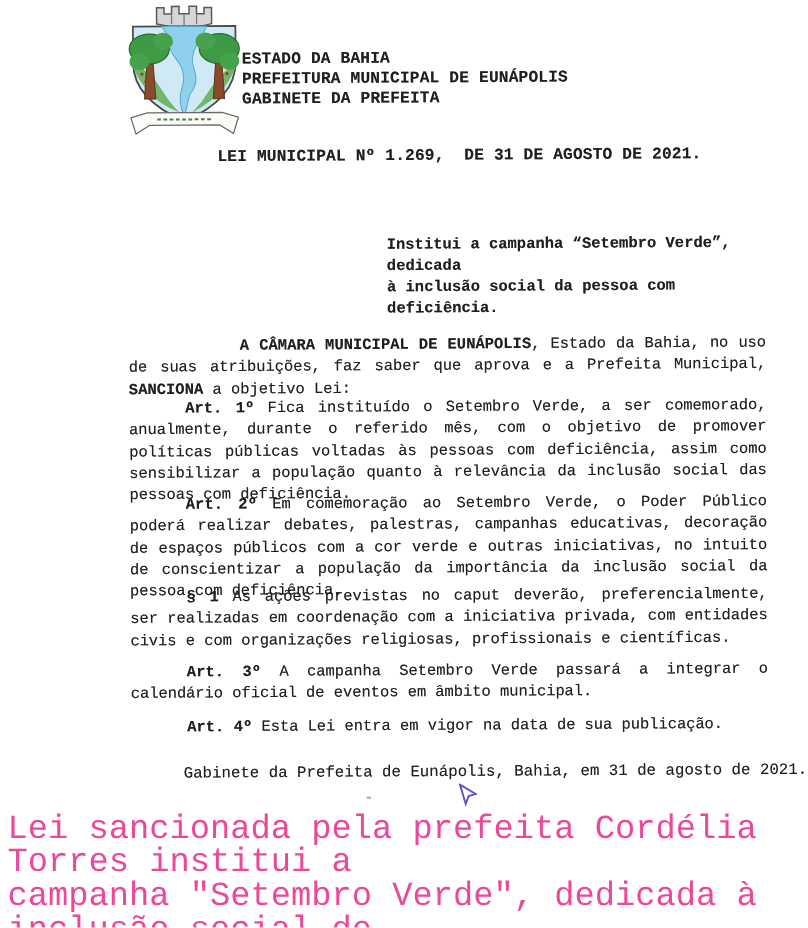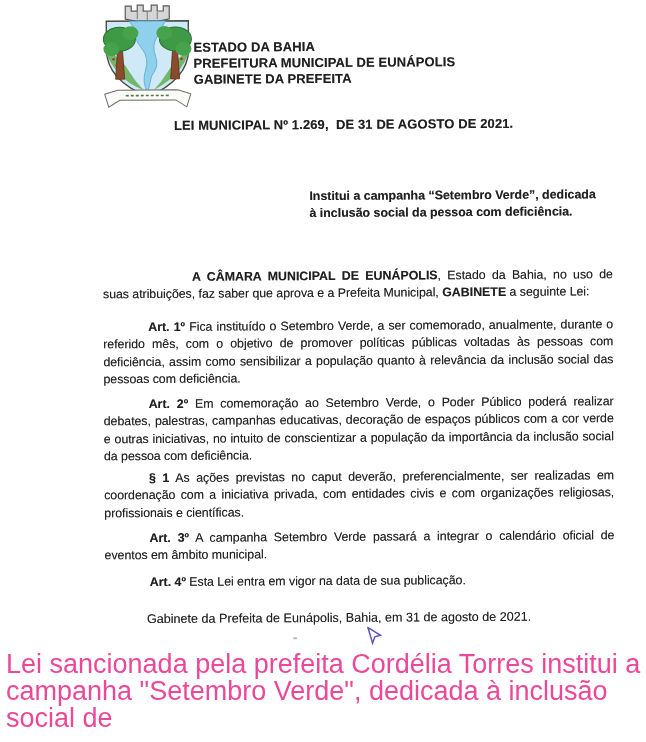--- a/index.html
+++ b/index.html
@@ -1,18 +1,18 @@
 <!DOCTYPE html>
 <html><head>
 <meta charset="utf-8">
 <style>
   html,body{margin:0;padding:0;background:#ffffff;}
   body{width:646px;height:742px;overflow:hidden;position:relative;
        font-family:"Liberation Sans","DejaVu Sans",sans-serif;}
-  .page{position:absolute;inset:0;background:#ffffff;}
+  .page{position:absolute;inset:0;background:#ffffff;font-family:Liberation Mono, monospace;}
   .doc{position:absolute;inset:0;transform:rotate(-0.35deg);transform-origin:320px 300px;
        color:#1f1f1f;text-shadow:0 0 .4px rgba(0,0,0,.45);}
   .crest{position:absolute;left:93px;top:1px;}
   .org{position:absolute;left:195px;top:39px;font-weight:bold;font-size:13px;line-height:15.8px;
        letter-spacing:.1px;}
   .law-title{position:absolute;left:175px;top:117px;font-weight:bold;font-size:13px;white-space:pre;
        letter-spacing:.1px;}
   .epigraph{position:absolute;left:310px;top:188px;width:302px;font-weight:bold;font-size:12.4px;
        line-height:17px;}
   .par{position:absolute;left:103px;width:510px;font-size:12.4px;line-height:17.3px;
@@ -74,21 +74,21 @@
       <div>GABINETE DA PREFEITA</div>
     </div>
 
     <div class="law-title">LEI MUNICIPAL Nº 1.269,  DE 31 DE AGOSTO DE 2021.</div>
 
     <div class="epigraph">
       <div>Institui a campanha “Setembro Verde”, dedicada</div>
       <div>à inclusão social da pessoa com deficiência.</div>
     </div>
 
-    <p class="par preamble"><b>A CÂMARA MUNICIPAL DE EUNÁPOLIS</b><span>, Estado da Bahia, no uso de suas atribuições, faz saber que aprova e a Prefeita Municipal, </span><b>GABINETE</b><span> a seguinte Lei:</span></p>
+    <p class="par preamble"><b>A CÂMARA MUNICIPAL DE EUNÁPOLIS</b><span>, Estado da Bahia, no uso de suas atribuições, faz saber que aprova e a Prefeita Municipal, </span><b>SANCIONA</b><span> a objetivo Lei:</span></p>
 
     <p class="par art art1"><b>Art. 1º</b><span> Fica instituído o Setembro Verde, a ser comemorado, anualmente, durante o referido mês, com o objetivo de promover políticas públicas voltadas às pessoas com deficiência, assim como sensibilizar a população quanto à relevância da inclusão social das pessoas com deficiência.</span></p>
 
     <p class="par art art2"><b>Art. 2º</b><span> Em comemoração ao Setembro Verde, o Poder Público poderá realizar debates, palestras, campanhas educativas, decoração de espaços públicos com a cor verde e outras iniciativas, no intuito de conscientizar a população da importância da inclusão social da pessoa com deficiência.</span></p>
 
     <p class="par art art3"><b>§ 1</b><span> As ações previstas no caput deverão, preferencialmente, ser realizadas em coordenação com a iniciativa privada, com entidades civis e com organizações religiosas, profissionais e científicas.</span></p>
 
     <p class="par art art4"><b>Art. 3º</b><span> A campanha Setembro Verde passará a integrar o calendário oficial de eventos em âmbito municipal.</span></p>
 
     <p class="par art art5"><b>Art. 4º</b><span> Esta Lei entra em vigor na data de sua publicação.</span></p>

